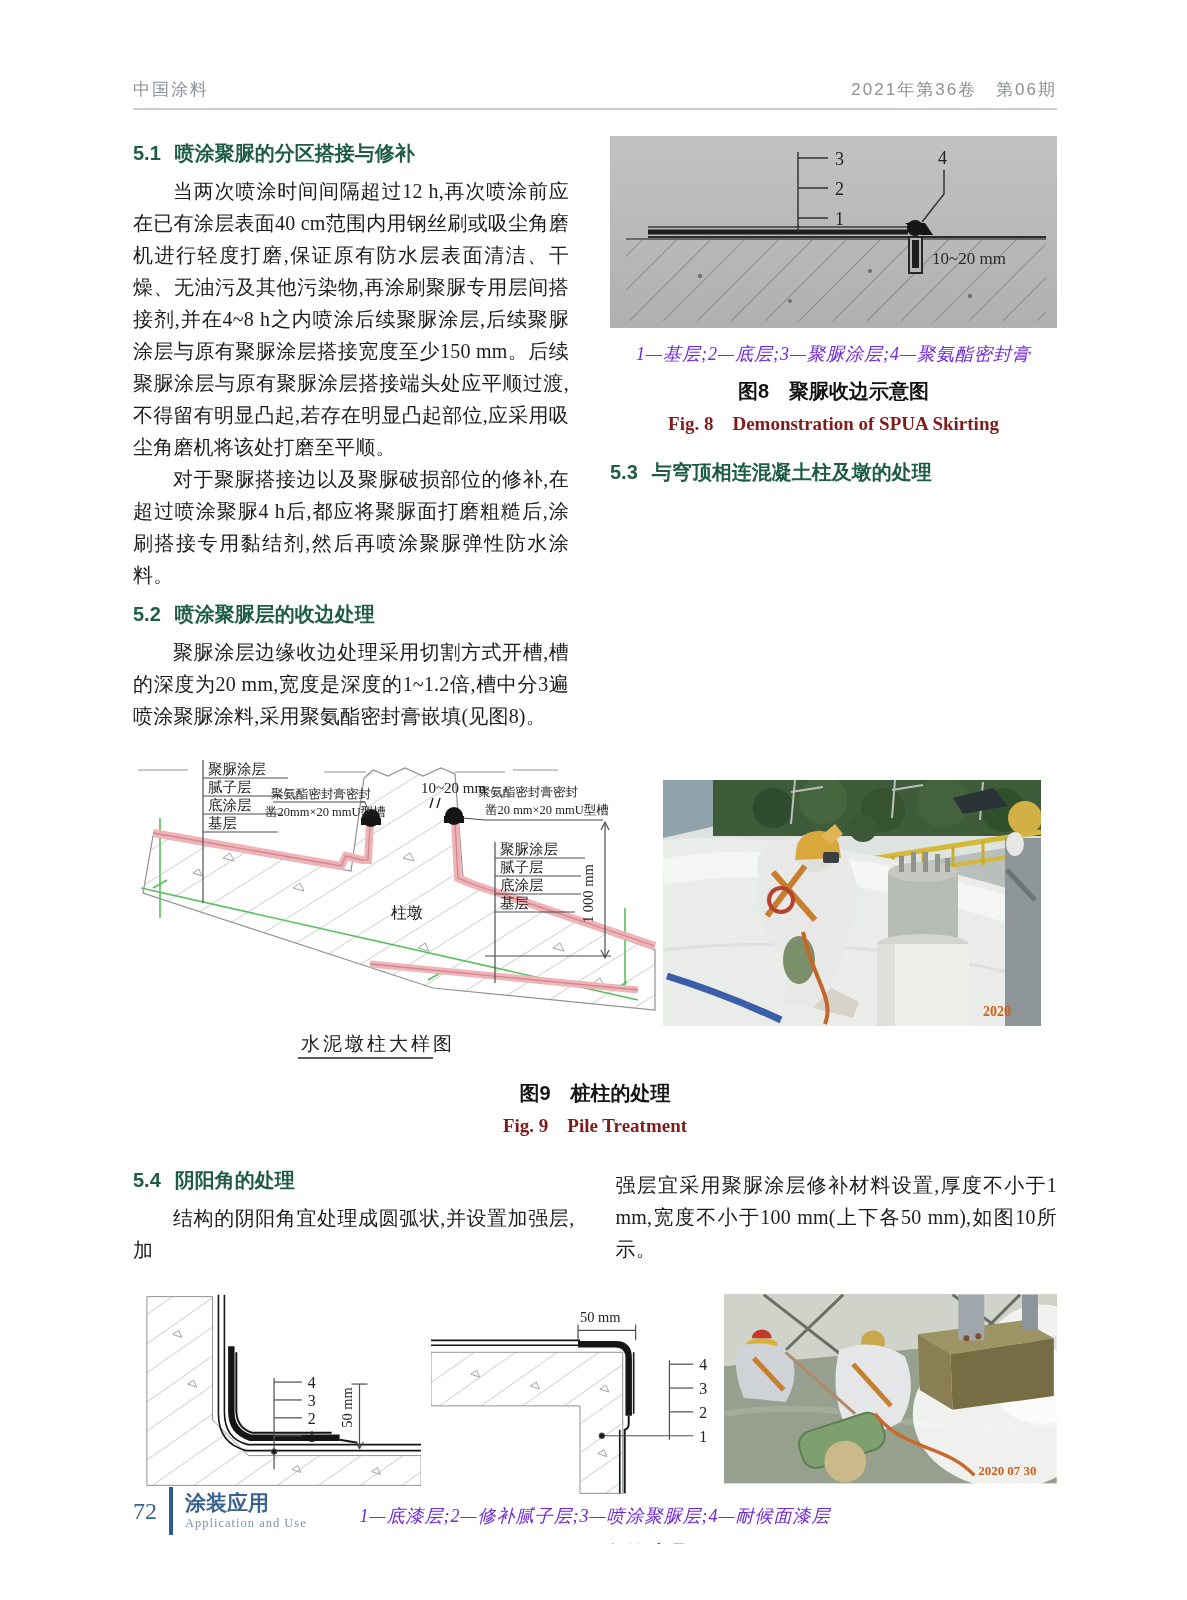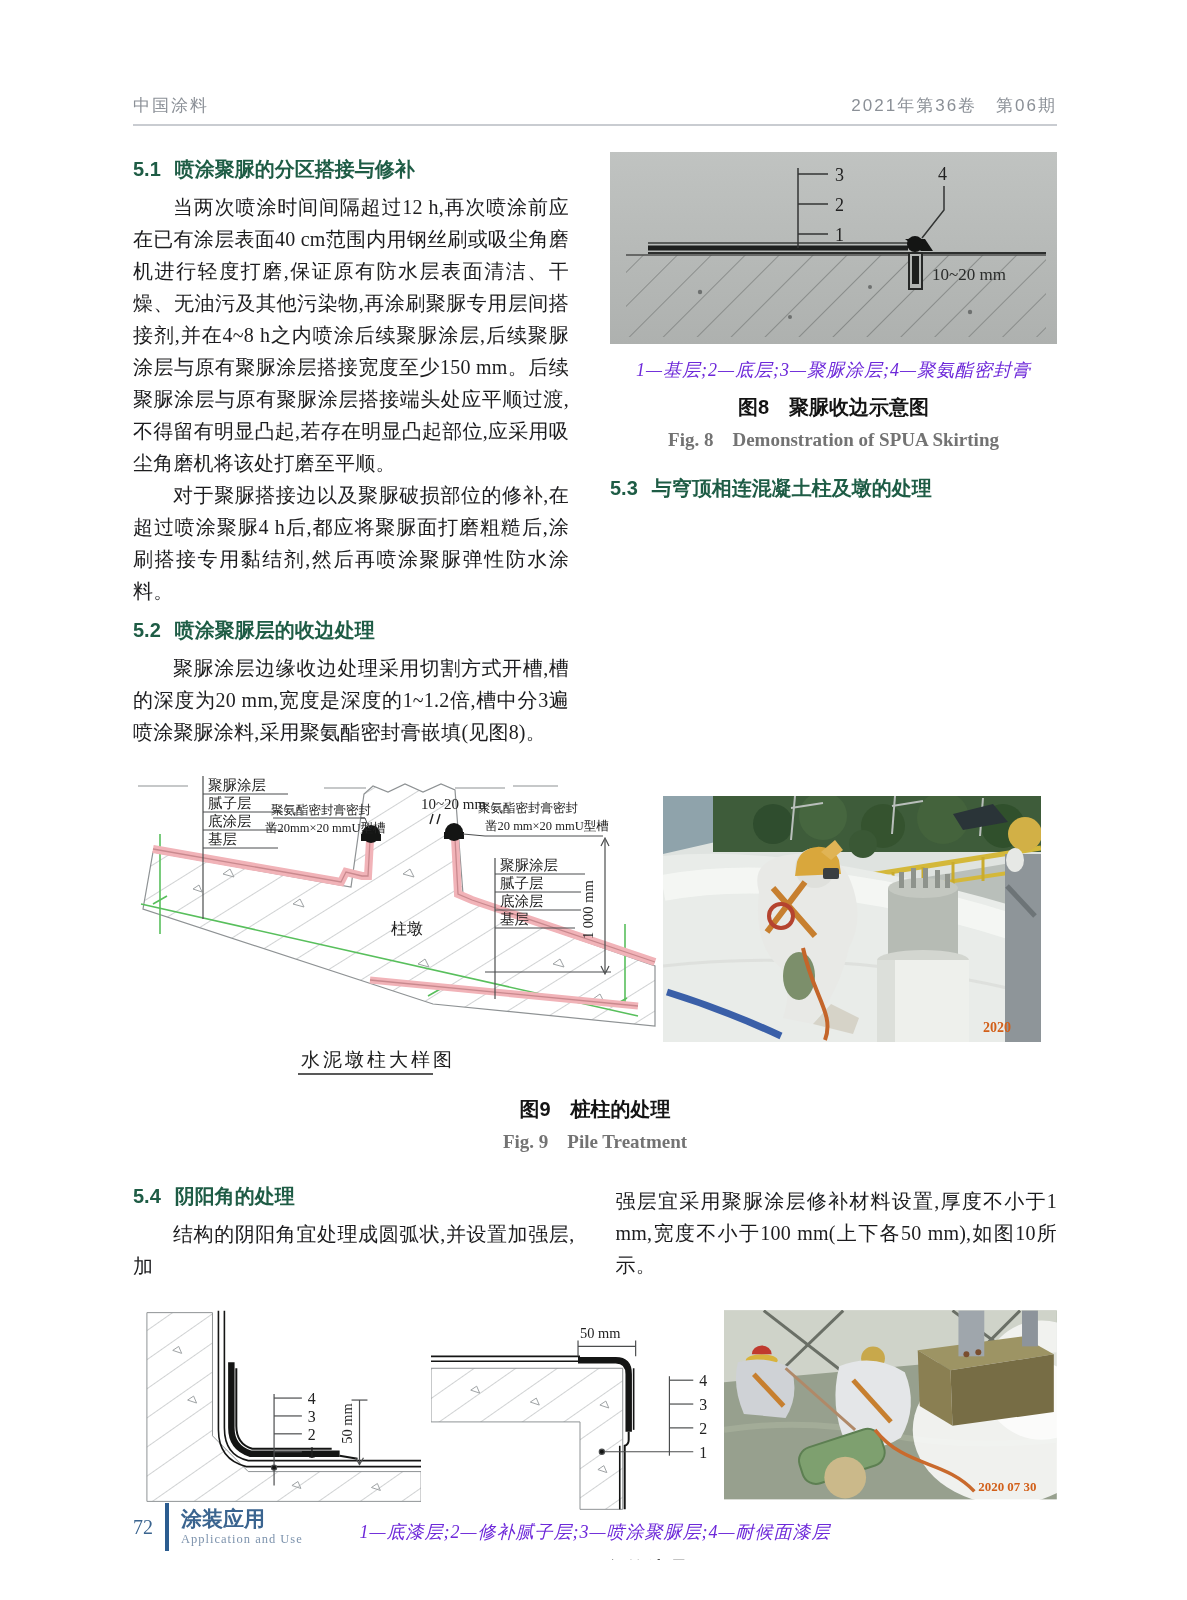--- a/index.html
+++ b/index.html
@@ -1,18 +1,18 @@
 <!DOCTYPE html>
 <html><head>
 <meta charset="utf-8">
 <style>
   * { margin:0; padding:0; box-sizing:border-box; }
   html,body { background:#ffffff; }
   .page {
-    position:relative; width:1187px; height:1544px; margin:16px auto;
+    position:relative; width:1187px; height:1544px; margin:0 auto;
     background:#ffffff; overflow:hidden;
     font-family:"Liberation Serif", serif; color:#1c1c1e;
     padding:78px 130px 0 133px;
   }
   
   .page-header{
     display:flex; justify-content:space-between; align-items:flex-end;
     color:#8b9097; font-family:"Liberation Sans", sans-serif;
     font-size:17px; letter-spacing:2px;
     border-bottom:2px solid #c9ccd1; padding-bottom:7px;
@@ -37,32 +37,32 @@
   .fig-legend{
     font-family:"Liberation Serif", serif; font-style:italic;
     color:#6d28d9; font-size:18px; margin-top:10px; letter-spacing:1px;
   }
   .cap-zh{
     font-family:"Liberation Sans", sans-serif; font-weight:bold;
     font-size:20px; color:#141414; margin-top:12px;
   }
   .cap-en{
     font-family:"Liberation Serif", serif; font-weight:bold;
-    font-size:19px; color:#737373; margin-top:6px;
+    font-size:19px; color:#7f1d1d; margin-top:6px;
   }
   .fig9-wrap{ margin-top:6px; }
   .fig9-row{ display:flex; align-items:center; }
   .fig10-row{ display:flex; align-items:flex-start; gap:10px; margin-top:28px; }
   svg text{ font-family:"Liberation Serif", serif; }
   
   .page-footer{
     position:absolute; left:133px; top:1487px;
     display:flex; align-items:center; gap:12px;
   }
-  .pf-page{ font-family:"Liberation Serif", serif; font-size:20px; color:#3a648f; }
+  .pf-page{ font-family:"Liberation Serif", serif; font-size:24px; color:#3a648f; }
   .pf-bar{ width:4px; height:48px; background:#2b5c8f; }
   .pf-zh{ font-family:"Liberation Sans", sans-serif; font-weight:bold; font-size:21px; color:#3a648f; line-height:1.15;}
   .pf-en{ font-family:"Liberation Serif", serif; font-size:12.5px; color:#7d93ad; letter-spacing:1px; }
 </style>
 </head>
 <body>
 
 <div class="page">
 
   <div class="page-header">

